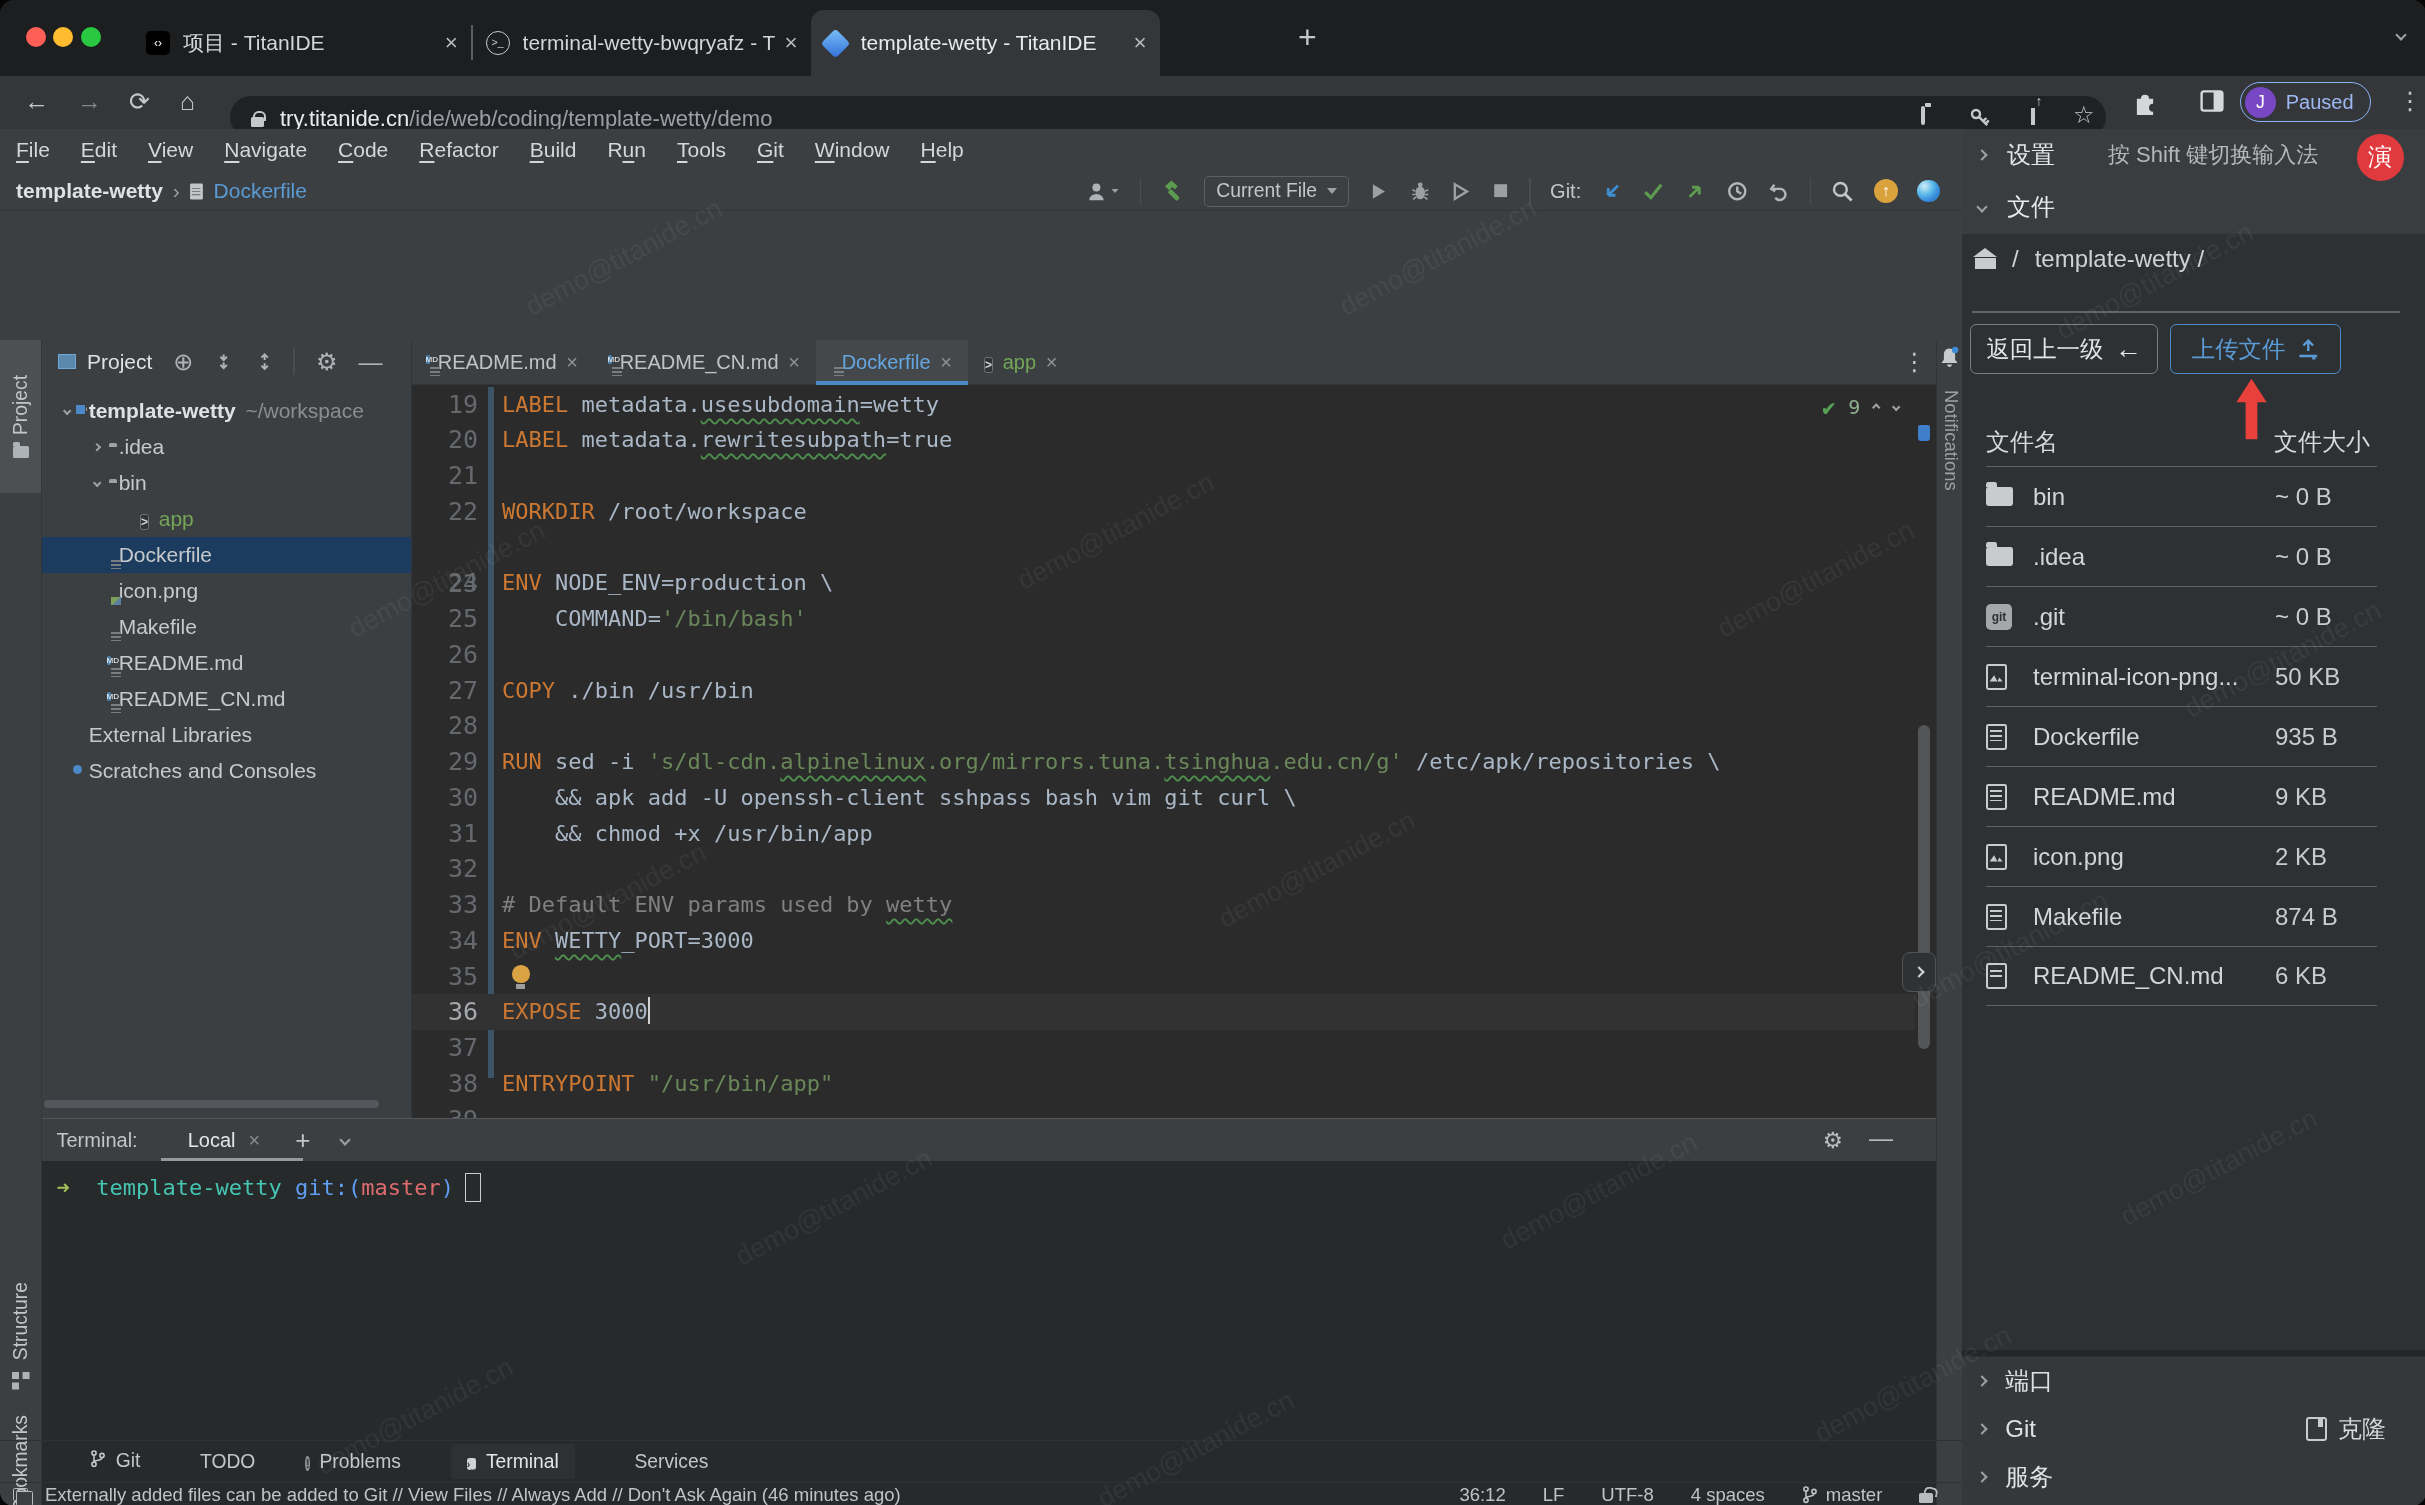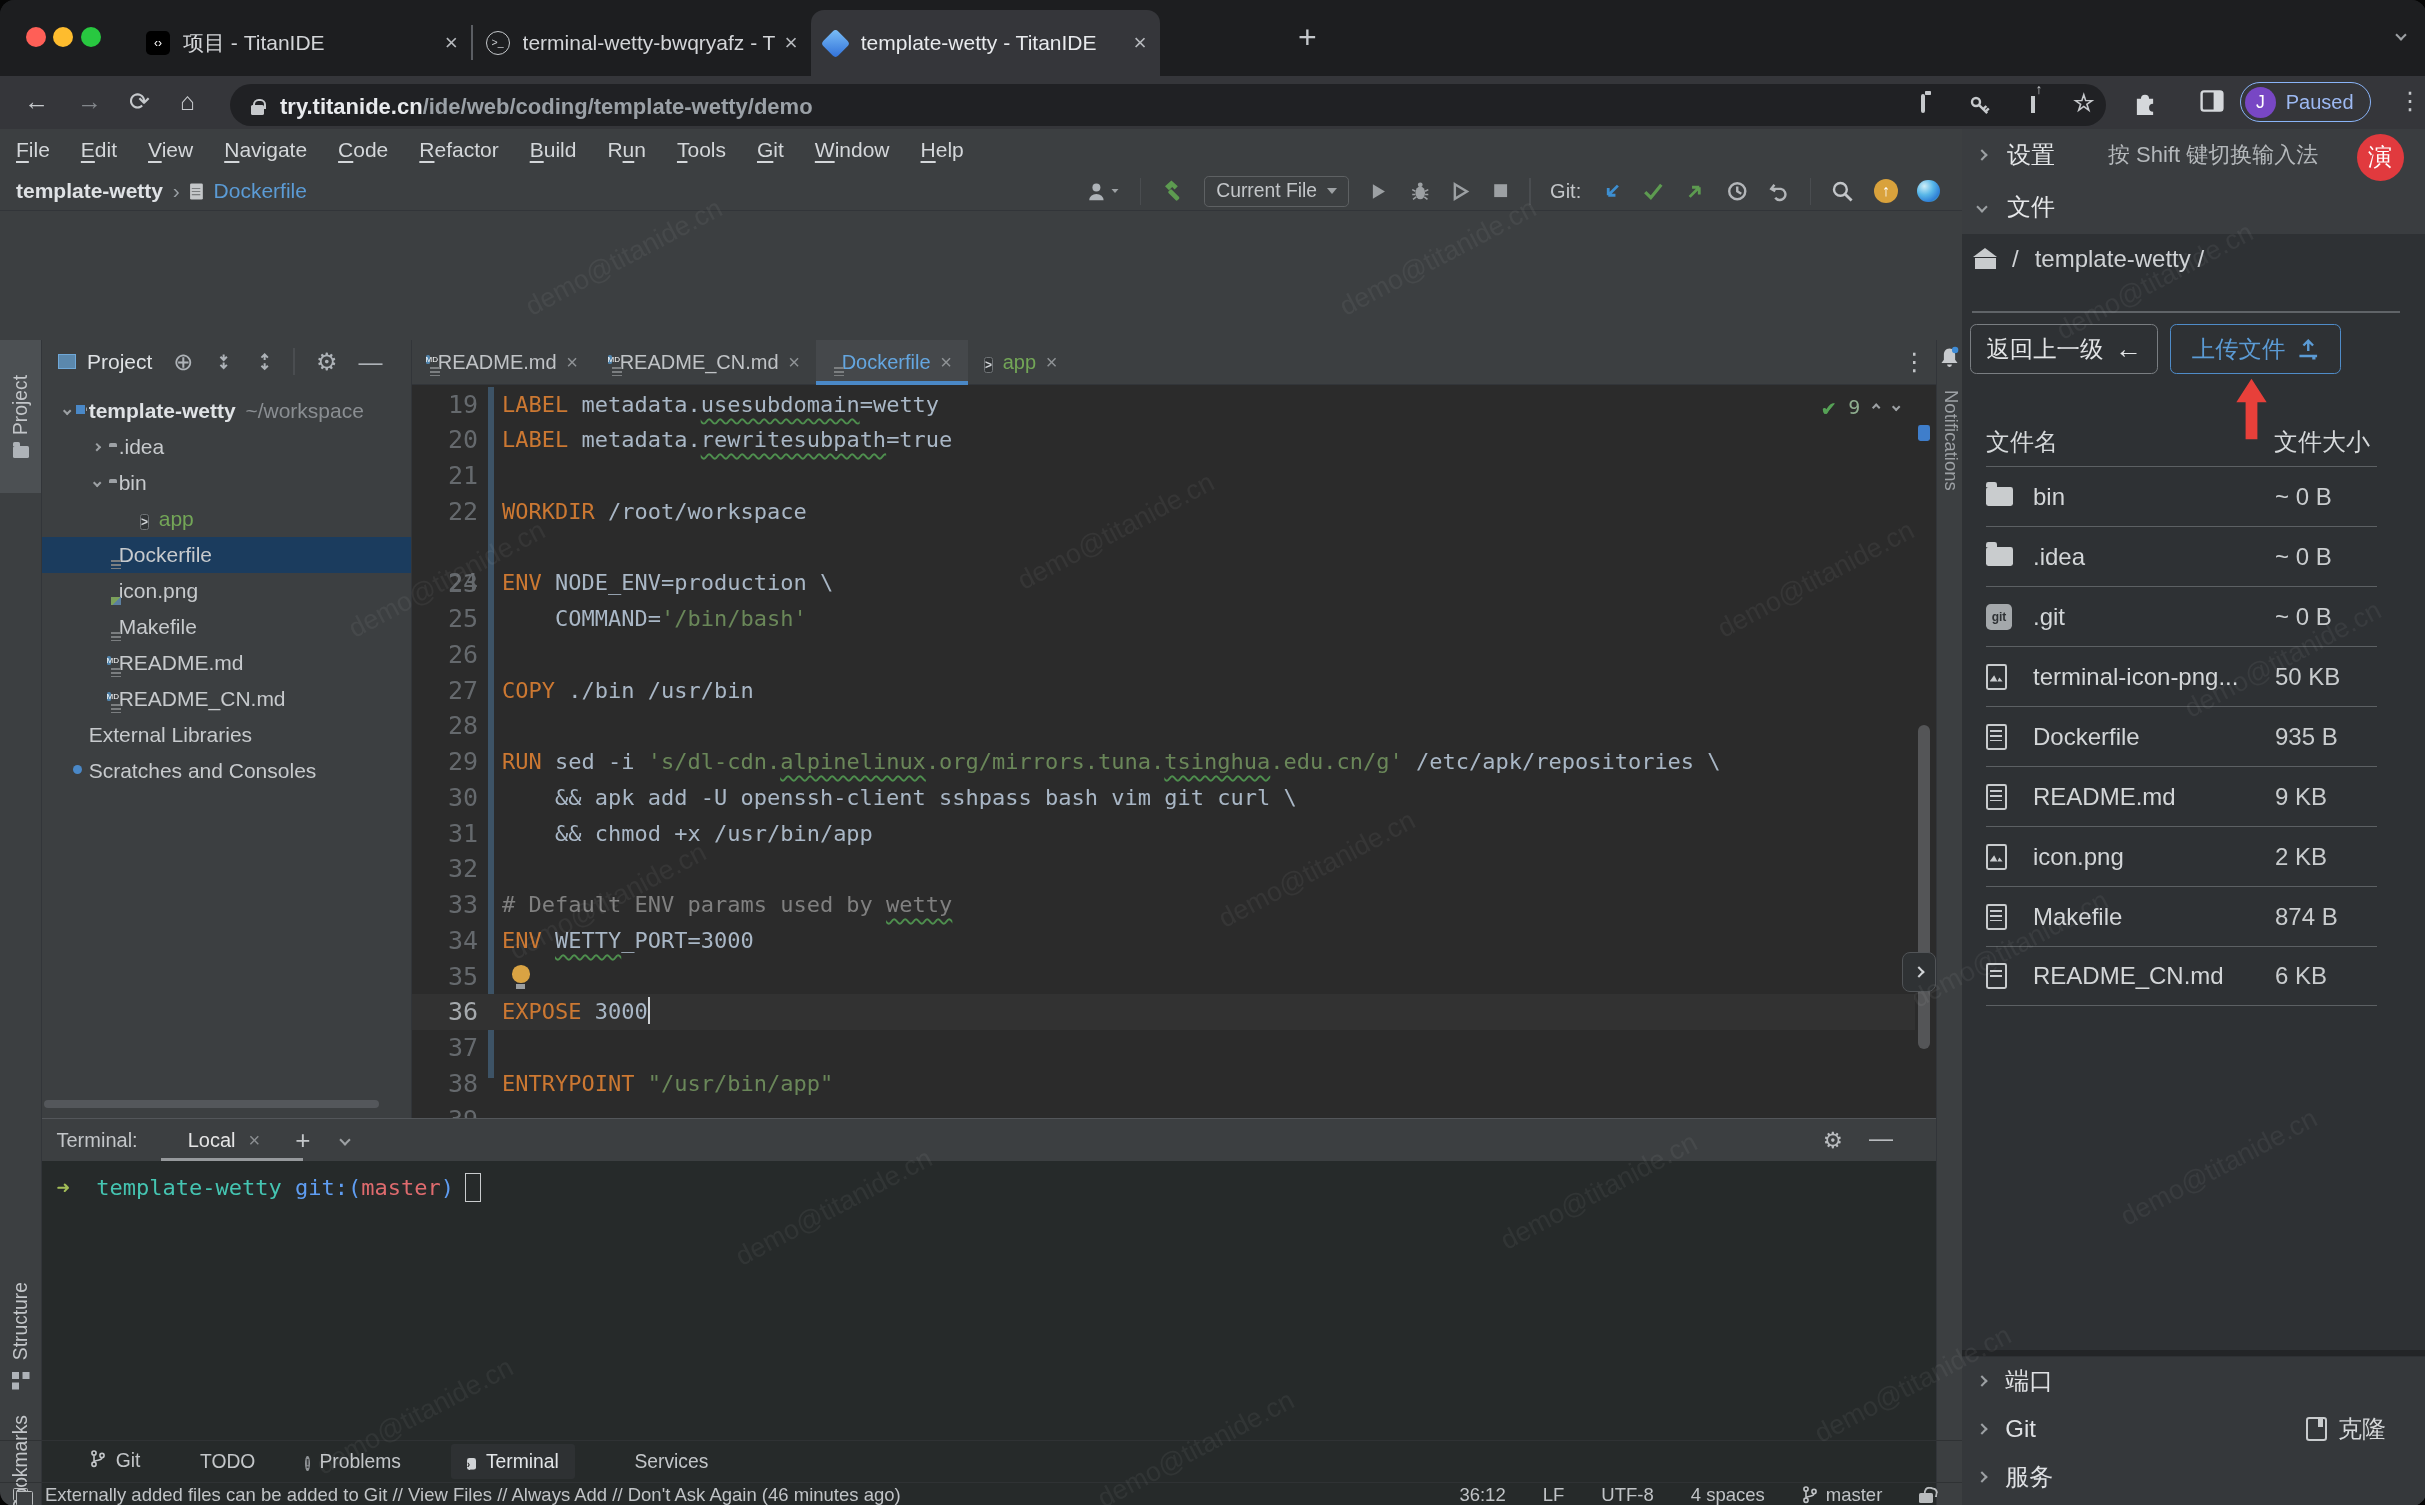--- a/index.html
+++ b/index.html
@@ -19,21 +19,21 @@
   .tabsep{width:1.6px;height:35px;background:#5b5e63;margin-bottom:16px;}
   .ti-code{width:24px;height:24px;background:#000;border-radius:4.8px;color:#fff;font-size:12px;line-height:24px;text-align:center;flex:none;}
   .ti-term{width:24px;height:24px;border:1.6px solid #c6c9cc;border-radius:50%;color:#c6c9cc;font-size:10.5px;line-height:21px;text-align:center;flex:none;}
   .ti-gem{width:21px;height:21px;margin:0 1.6px;background:linear-gradient(135deg,#7cc0f8,#2f6fd8);transform:rotate(45deg);border-radius:4px;flex:none;}
   #newtab{position:absolute;left:1298px;top:19.3px;font-size:32px;color:#c4c7cb;}
   #tabchev{position:absolute;right:21px;top:31px;}
 
   #urlrow{position:absolute;left:0;top:76px;width:100%;height:53px;background:#35363a;}
   .nav-ic{position:absolute;top:10.5px;font-size:25px;color:#c6c9cc;}
   #ic-fwd{color:#83878b;}
-  #urlpill{position:absolute;left:230px;top:8px;width:1876px;height:42px;background:#202124;border-radius:22.5px;font-weight:bold;}
+  #urlpill{position:absolute;left:230px;top:20px;width:1876px;height:42px;background:#202124;border-radius:22.5px;}
   #urltext{position:absolute;left: 50px;top:0;height:45px;display:flex;align-items:center;font-size:22px;}
   #urlhost{color:#e8eaed;}#urlpath{color:#9aa0a6;}
   .lockic{position:absolute;width:13px;height:9.7px;background:#c6c9cc;border-radius:1.6px;}
   .lockic::before{content:"";position:absolute;left:1.6px;top:-6.4px;width:9.7px;height:8px;border:2.4px solid #c6c9cc;border-bottom:none;border-radius:5.6px 5.6px 0 0;}
   #url-lock{left:21px;top:21px;}
   .pill-ic{position:absolute;top:12px;}
   .clipb{width:13.7px;height:17.7px;border:2px solid #c6c9cc;border-radius:2.4px;position:relative;}
   .clipb::before{content:"";position:absolute;top:-4.8px;left:2.4px;width:5.6px;height:4px;background:#c6c9cc;border-radius:0.8px;}
   .shareb{width:13.7px;height:12px;border:2px solid #c6c9cc;border-top:none;position:relative;margin-top:8px;}
   .shareb::before{content:"↑";position:absolute;left:2.4px;top:-13.7px;color:#c6c9cc;font-size:13.7px;}

